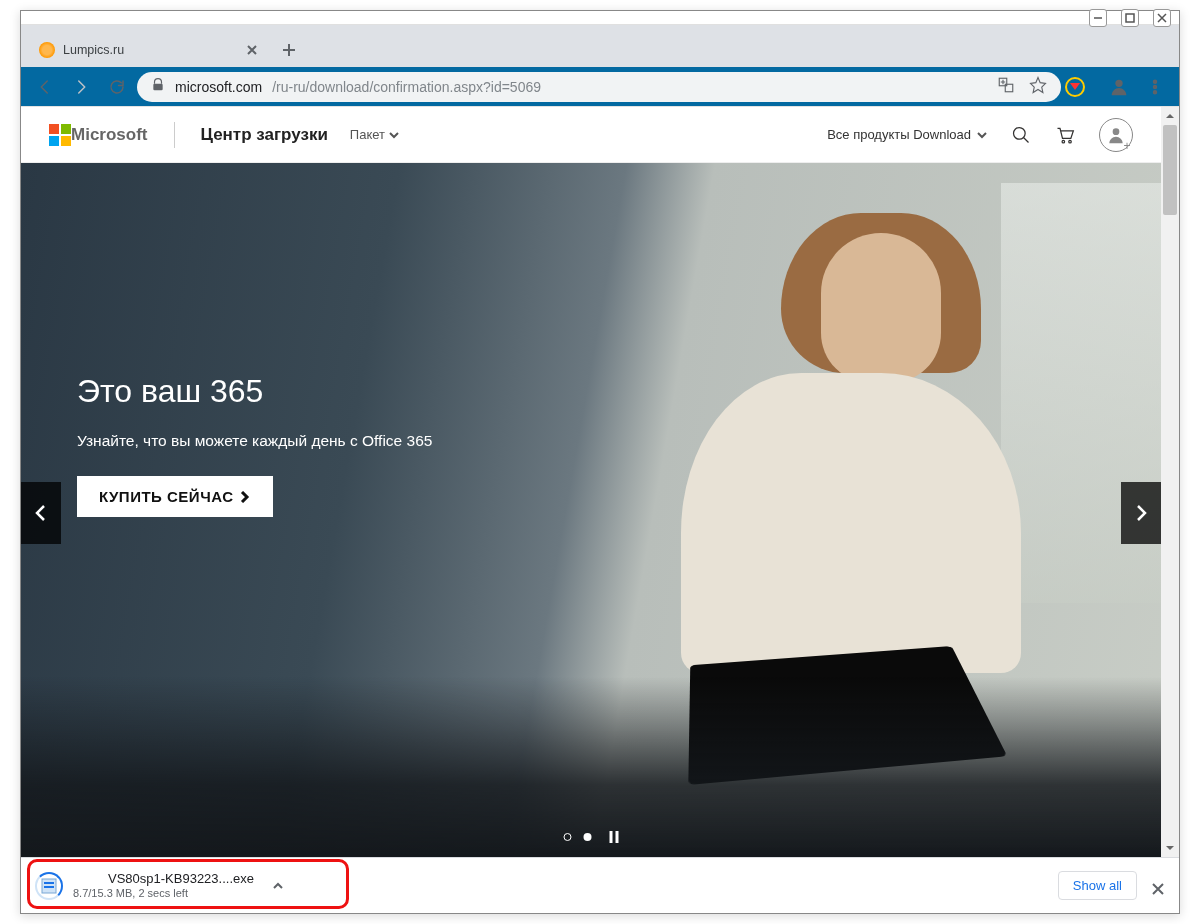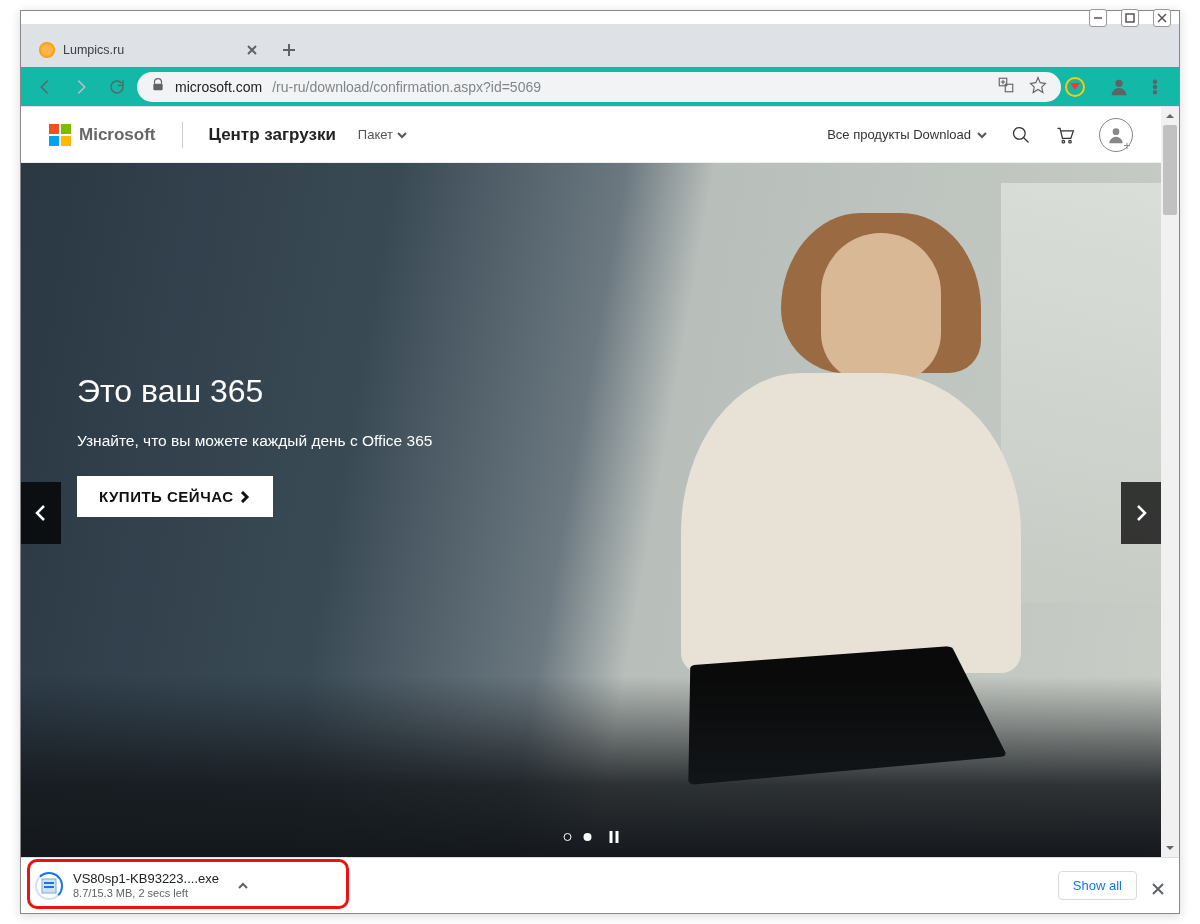--- a/index.html
+++ b/index.html
@@ -17,21 +17,21 @@
 .tab { height:34px; min-width:240px; max-width:260px; background:#dee1e6; border-radius:8px 8px 0 0; display:flex; align-items:center; padding:0 10px; font-size:12.5px; color:#3c4043; gap:8px; position:relative; cursor:pointer;}
 .tab.active { background:#fff; }
 .tab .favicon { width:16px; height:16px; flex:0 0 16px; border-radius:50%; }
 .tab .label { flex:1; white-space:nowrap; overflow:hidden; text-overflow:ellipsis;}
 .tab .close { width:14px; height:14px; color:#5f6368; display:flex; align-items:center; justify-content:center; cursor:pointer;}
 .tab .close svg{width:10px;height:10px;stroke:#5f6368;stroke-width:2;}
 .newtab { width:28px; height:28px; display:flex; align-items:center; justify-content:center; cursor:pointer; margin-left:6px; margin-bottom:3px;}
 .newtab svg{width:14px;height:14px;stroke:#5f6368;stroke-width:2;}
 
 
-.toolbar { height:40px; background:#14b8a6; border-bottom:1px solid #e3e3e3; display:flex; align-items:center; padding:0 8px; gap:4px;}
+.toolbar { height:40px; background:#0369a1; border-bottom:1px solid #e3e3e3; display:flex; align-items:center; padding:0 8px; gap:4px;}
 .tb-btn { width:32px; height:32px; border-radius:50%; display:flex; align-items:center; justify-content:center; color:#5f6368; cursor:pointer;}
 .tb-btn.disabled{ color:#bdc1c6; cursor:default;}
 .tb-btn svg{width:18px;height:18px;stroke:currentColor;stroke-width:2;fill:none;stroke-linecap:round;stroke-linejoin:round;}
 .omnibox { flex:1; height:30px; background:#f1f3f4; border-radius:15px; display:flex; align-items:center; padding:0 14px; gap:10px; font-size:14px; color:#202124;}
 .omnibox .lock svg{width:14px;height:14px;fill:#5f6368;}
 .omnibox .url-secondary{ color:#80868b; }
 .omni-right{ margin-left:auto; display:flex; align-items:center; gap:14px;}
 .omni-right svg{width:18px;height:18px;}
 .star svg{stroke:#5f6368;fill:none;stroke-width:1.5;}
 .yandex-icon{ width:20px;height:20px; border-radius:50%; border:2px solid #ffcc00; display:flex;align-items:center;justify-content:center;}
@@ -45,21 +45,21 @@
 .content-area{flex:1; display:flex; overflow:hidden;}
 .page{flex:1; background:#fff; display:flex; flex-direction:column; overflow:hidden;}
 .vscroll{ width:18px; background:#f1f1f1; display:flex; flex-direction:column;}
 .vscroll .arrow{height:18px;display:flex;align-items:center;justify-content:center;cursor:pointer;}
 .vscroll .arrow svg{width:10px;height:10px;fill:#666;}
 .vscroll .track{flex:1; position:relative;}
 .vscroll .thumb{position:absolute; left:2px; right:2px; top:0; height:90px; background:#c1c1c1; border-radius:2px; cursor:pointer;}
 
 
 .ms-header{ height:56px; display:flex; align-items:center; padding:0 28px; gap:22px; border-bottom:1px solid #eee;}
-.ms-logo{ display:flex; align-items:center; gap:8px; cursor:pointer;}
+.ms-logo{ display:flex; align-items:center; cursor:pointer;}
 .ms-squares{ width:22px; height:22px; display:grid; grid-template-columns:1fr 1fr; grid-template-rows:1fr 1fr; gap:2px;}
 .ms-squares span:nth-child(1){background:#f25022;}
 .ms-squares span:nth-child(2){background:#7fba00;}
 .ms-squares span:nth-child(3){background:#00a4ef;}
 .ms-squares span:nth-child(4){background:#ffb900;}
 .ms-logo-text{ font-size:17px; font-weight:600; color:#666;}
 .ms-divider{ width:1px; height:26px; background:#ccc; margin:0 4px;}
 .ms-title{ font-size:17px; font-weight:600; color:#222; cursor:pointer;}
 .ms-more{ font-size:13px; color:#555; display:flex; align-items:center; gap:4px; cursor:pointer;}
 .ms-more svg,.ms-allprod svg{width:10px;height:10px;stroke:#555;stroke-width:2;fill:none;}
@@ -98,21 +98,21 @@
 .pause span{ width:3px; height:12px; background:#fff;}
 
 
 .dlshelf{ height:56px; border-top:1px solid #dadce0; background:#fff; display:flex; align-items:center; padding:0 14px 0 6px;}
 .dlitem{ display:flex; align-items:center; gap:10px; padding:4px 8px; cursor:pointer; border-radius:4px;}
 .highlight{ position:absolute; border:3px solid #e11; border-radius:10px; pointer-events:none;}
 .dl-spinner{ width:28px; height:28px; position:relative;}
 .dl-spinner::before{content:"";position:absolute;inset:0;border:2px solid #cfe3f7;border-top-color:#1a73e8;border-right-color:#1a73e8;border-radius:50%;}
 .dl-spinner svg{position:absolute;top:5px;left:5px;width:18px;height:18px;}
 .dl-meta{ display:flex; flex-direction:column; line-height:1.2;}
-.dl-name{ font-size:13px; color:#202124;}
+.dl-name{ font-size:13px; color:#202124;margin-left:35px;}
 .dl-stat{ font-size:11px; color:#5f6368;}
 .dl-chev{ width:20px; height:20px; display:flex; align-items:center; justify-content:center; cursor:pointer; margin-left:4px;}
 .dl-chev svg{width:12px;height:12px;stroke:#5f6368;stroke-width:2;fill:none;}
 .dl-right{ margin-left:auto; display:flex; align-items:flex-end; gap:14px;}
 .showall{ background:#fff; border:1px solid #dadce0; border-radius:4px; padding:6px 14px; font-size:13px; color:#1a73e8; cursor:pointer;}
 .dl-close svg{width:14px;height:14px;stroke:#5f6368;stroke-width:2;fill:none;}
 
 
 .fav-lump{ background:radial-gradient(circle,#ffb74d 40%,#ff9800 70%);}
 .fav-ms{ display:grid; grid-template-columns:1fr 1fr; grid-template-rows:1fr 1fr; gap:1px; border-radius:0;}

